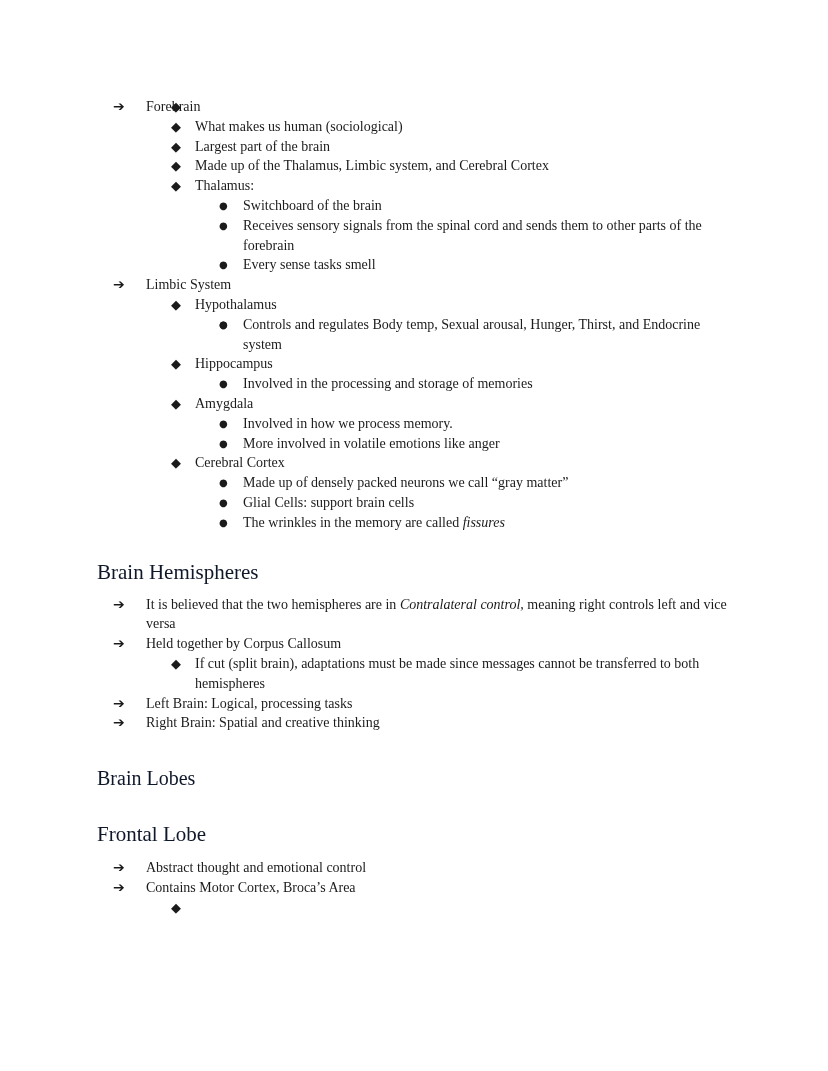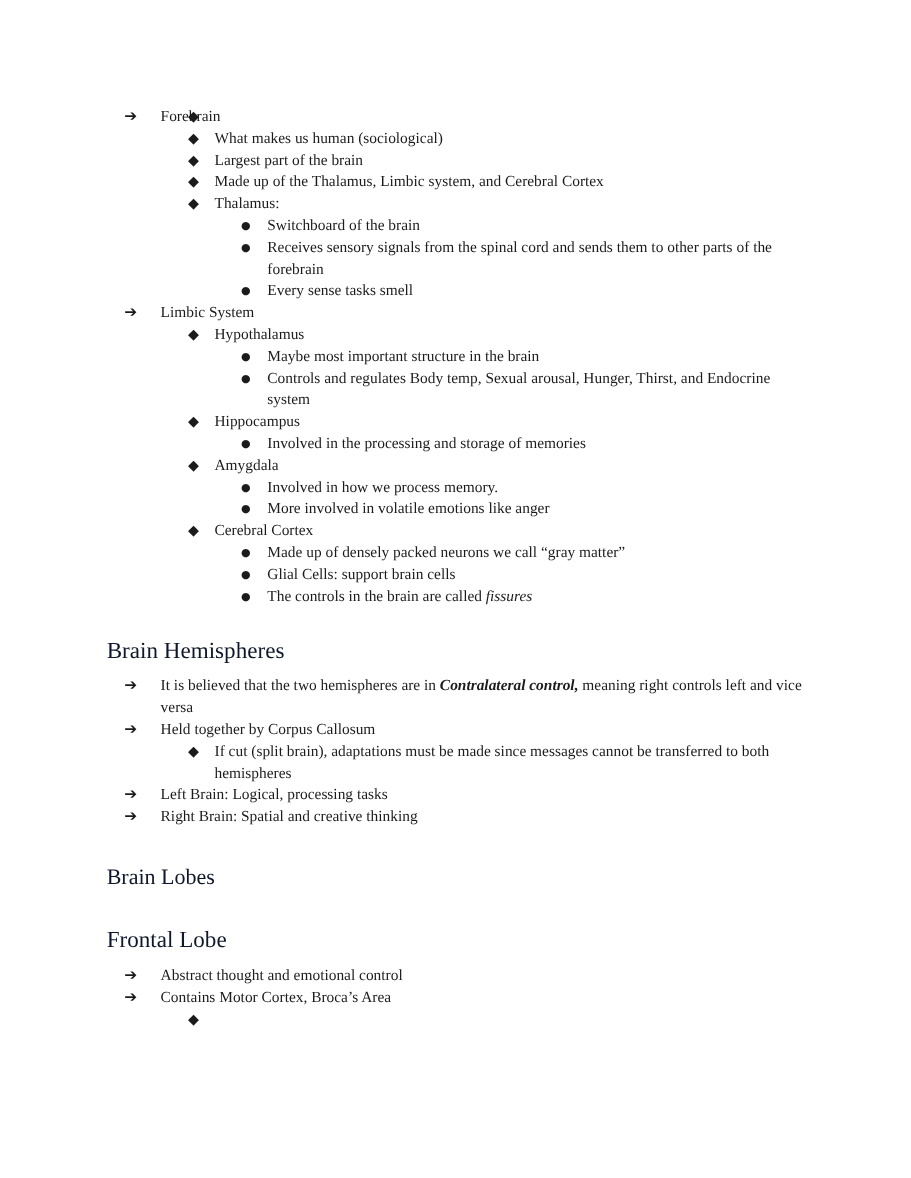--- a/index.html
+++ b/index.html
@@ -49,21 +49,21 @@
   .b {
     position: absolute;
     top: 0;
     font-family: "DejaVu Sans", sans-serif;
     color: #1b1b1b;
   }
   .l1 > .b { left: 16px; font-size: 14px; }
   .l2 > .b { left: 74px; font-size: 13px; }
   .l3 > .b { left: 122px; font-size: 10px; }
   .u-seg { text-decoration: underline; }
-  .bi-seg { font-weight: bold; font-style: italic; }
+  .bi-seg { font-weight: normal; font-style: italic; }
   .i-seg { font-style: italic; }
 </style>
 </head>
 <body>
 
 <div class="content">
 
   <div class="li l2">
     <span class="b">◆</span>
   </div>
@@ -104,21 +104,20 @@
   <div class="li l1">
     <span class="b">➔</span>
     <span>Limbic System</span>
   </div>
   <div class="li l2">
     <span class="b">◆</span>
     <span>Hypothalamus</span>
   </div>
   <div class="li l3">
     <span class="b">●</span>
-    <span>Maybe most important structure in the brain</span>
   </div>
   <div class="li l3">
     <span class="b">●</span>
     <span>Controls and regulates Body temp, Sexual arousal, Hunger, Thirst, and Endocrine system</span>
   </div>
   <div class="li l2">
     <span class="b">◆</span>
     <span>Hippocampus</span>
   </div>
   <div class="li l3">
@@ -144,21 +143,21 @@
   <div class="li l3">
     <span class="b">●</span>
     <span>Made up of densely packed neurons we call “gray matter”</span>
   </div>
   <div class="li l3">
     <span class="b">●</span>
     <span>Glial Cells: support brain cells</span>
   </div>
   <div class="li l3">
     <span class="b">●</span>
-    <span><span>The controls in the brain are called </span><span class="i-seg">fissures</span></span>
+    <span><span>The wrinkles in the memory are called </span><span class="i-seg">fissures</span></span>
   </div>
 
   <h2 class="doc-h2">Brain Hemispheres</h2>
 
   <div class="li l1">
     <span class="b">➔</span>
     <span><span>It is believed that the two hemispheres are in </span><span class="bi-seg">Contralateral control,</span><span> meaning right controls left and vice versa</span></span>
   </div>
   <div class="li l1">
     <span class="b">➔</span>

